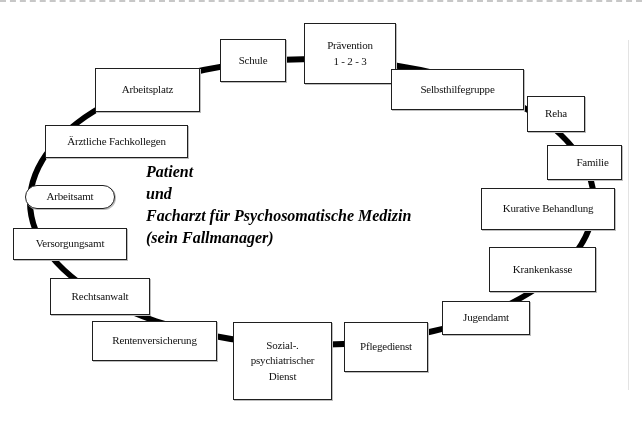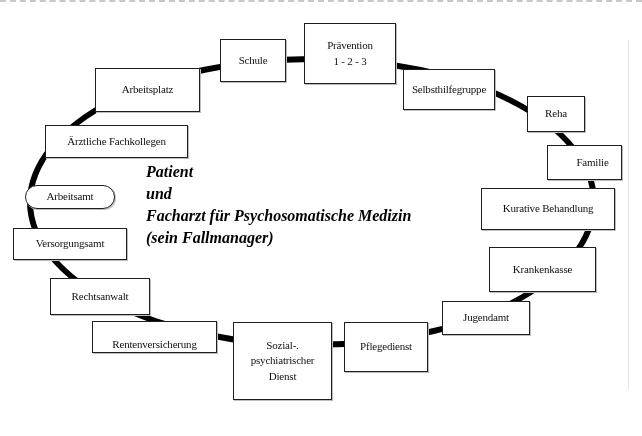--- a/index.html
+++ b/index.html
@@ -77,21 +77,21 @@
 
   <div class="node" style="left:220px; top:39px;  width:66px;  height:43px;">
     <span class="node-label">Schule</span>
   </div>
 
   <div class="node" style="left:304px; top:23px;  width:92px;  height:61px;">
     <span class="node-label">Prävention
 1 - 2 - 3</span>
   </div>
 
-  <div class="node" style="left:403px; top:69px;  width:92px; height:41px;">
+  <div class="node" style="left:391px; top:69px;  width:133px; height:41px;">
     <span class="node-label">Selbsthilfegruppe</span>
   </div>
 
   <div class="node" style="left:527px; top:96px;  width:58px;  height:36px;">
     <span class="node-label">Reha</span>
   </div>
 
   <div class="node" style="left:547px; top:145px; width:75px;  height:35px;padding-left:16px;">
     <span class="node-label">Familie</span>
   </div>
@@ -111,21 +111,21 @@
   <div class="node" style="left:344px; top:322px; width:84px;  height:50px;">
     <span class="node-label">Pflegedienst</span>
   </div>
 
   <div class="node" style="left:233px; top:322px; width:99px;  height:78px;">
     <span class="node-label">Sozial-.
 psychiatrischer
 Dienst</span>
   </div>
 
-  <div class="node" style="left:92px;  top:321px; width:125px; height:32px;align-items:flex-end;">
+  <div class="node" style="left:92px;  top:321px; width:125px; height:40px;">
     <span class="node-label">Rentenversicherung</span>
   </div>
 
   <div class="node" style="left:50px;  top:278px; width:100px; height:37px;">
     <span class="node-label">Rechtsanwalt</span>
   </div>
 
   <div class="node" style="left:13px;  top:228px; width:114px; height:32px;">
     <span class="node-label">Versorgungsamt</span>
   </div>

